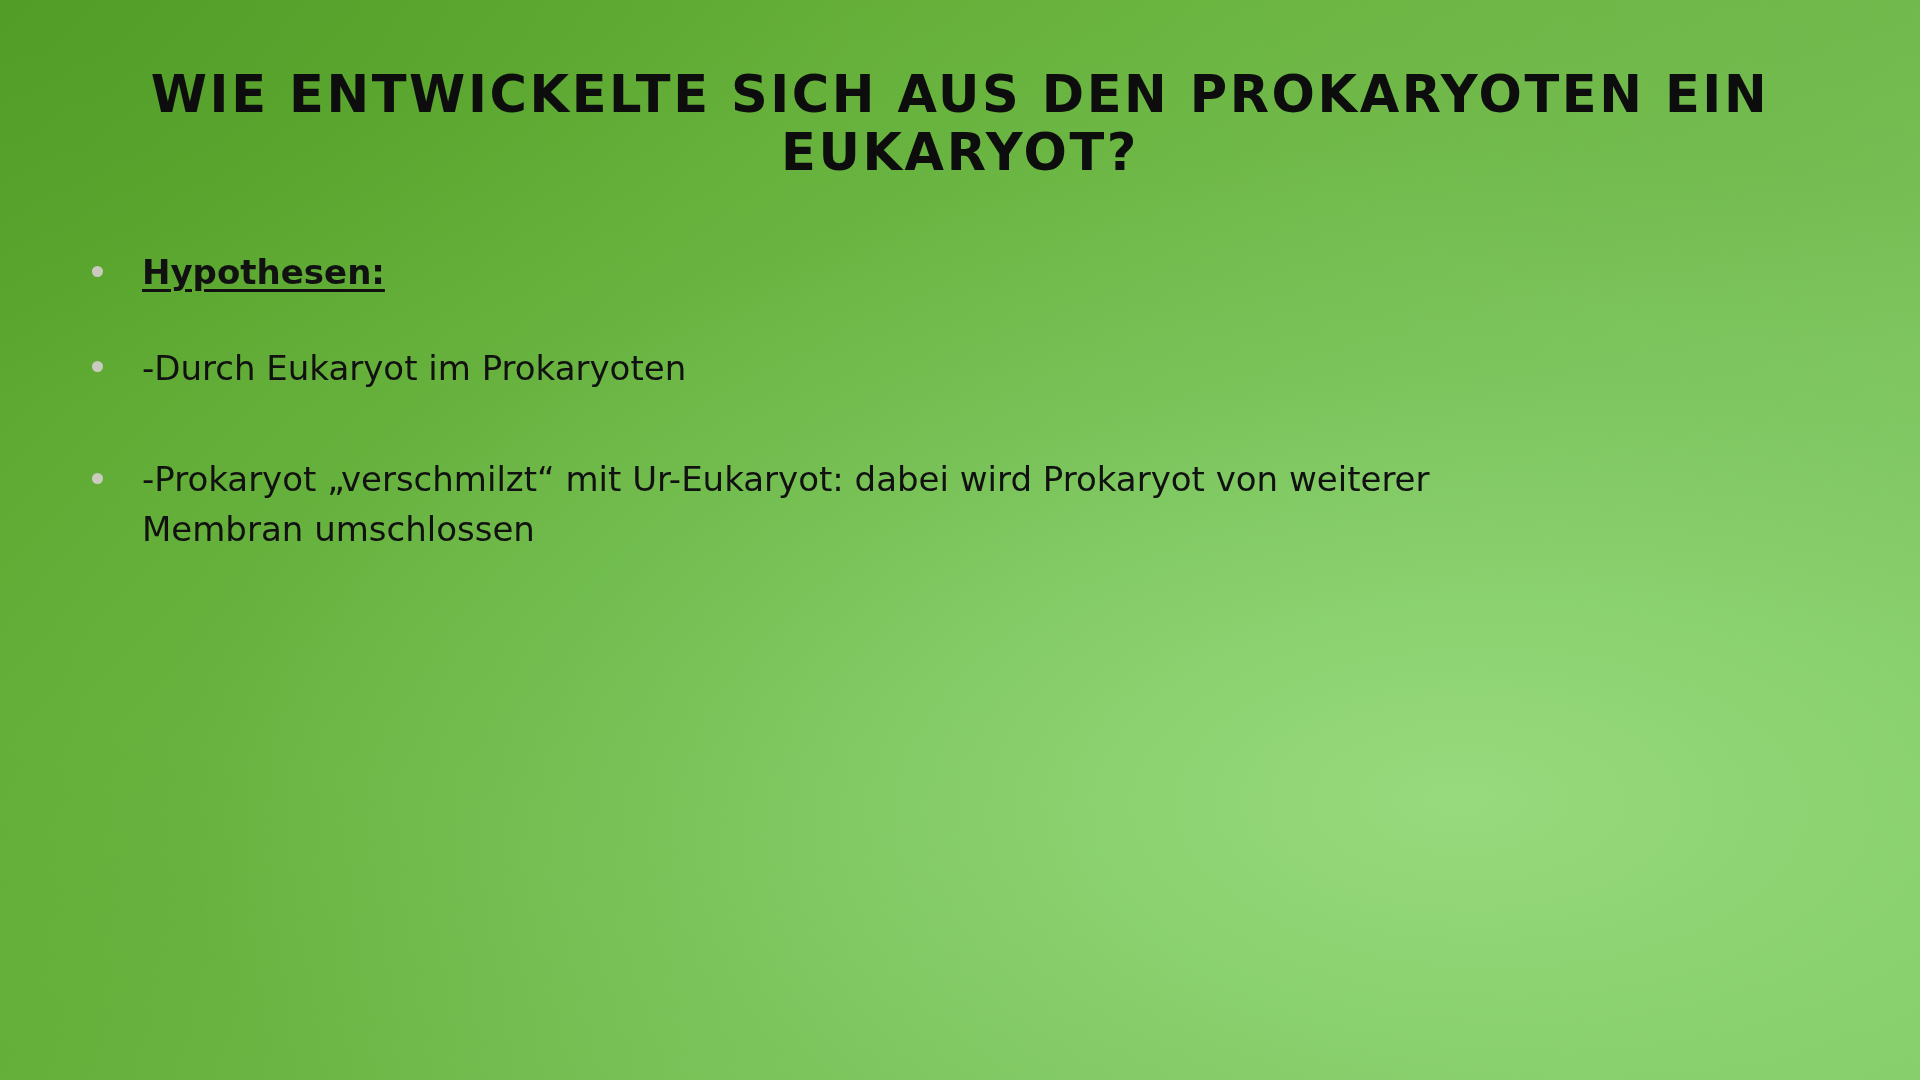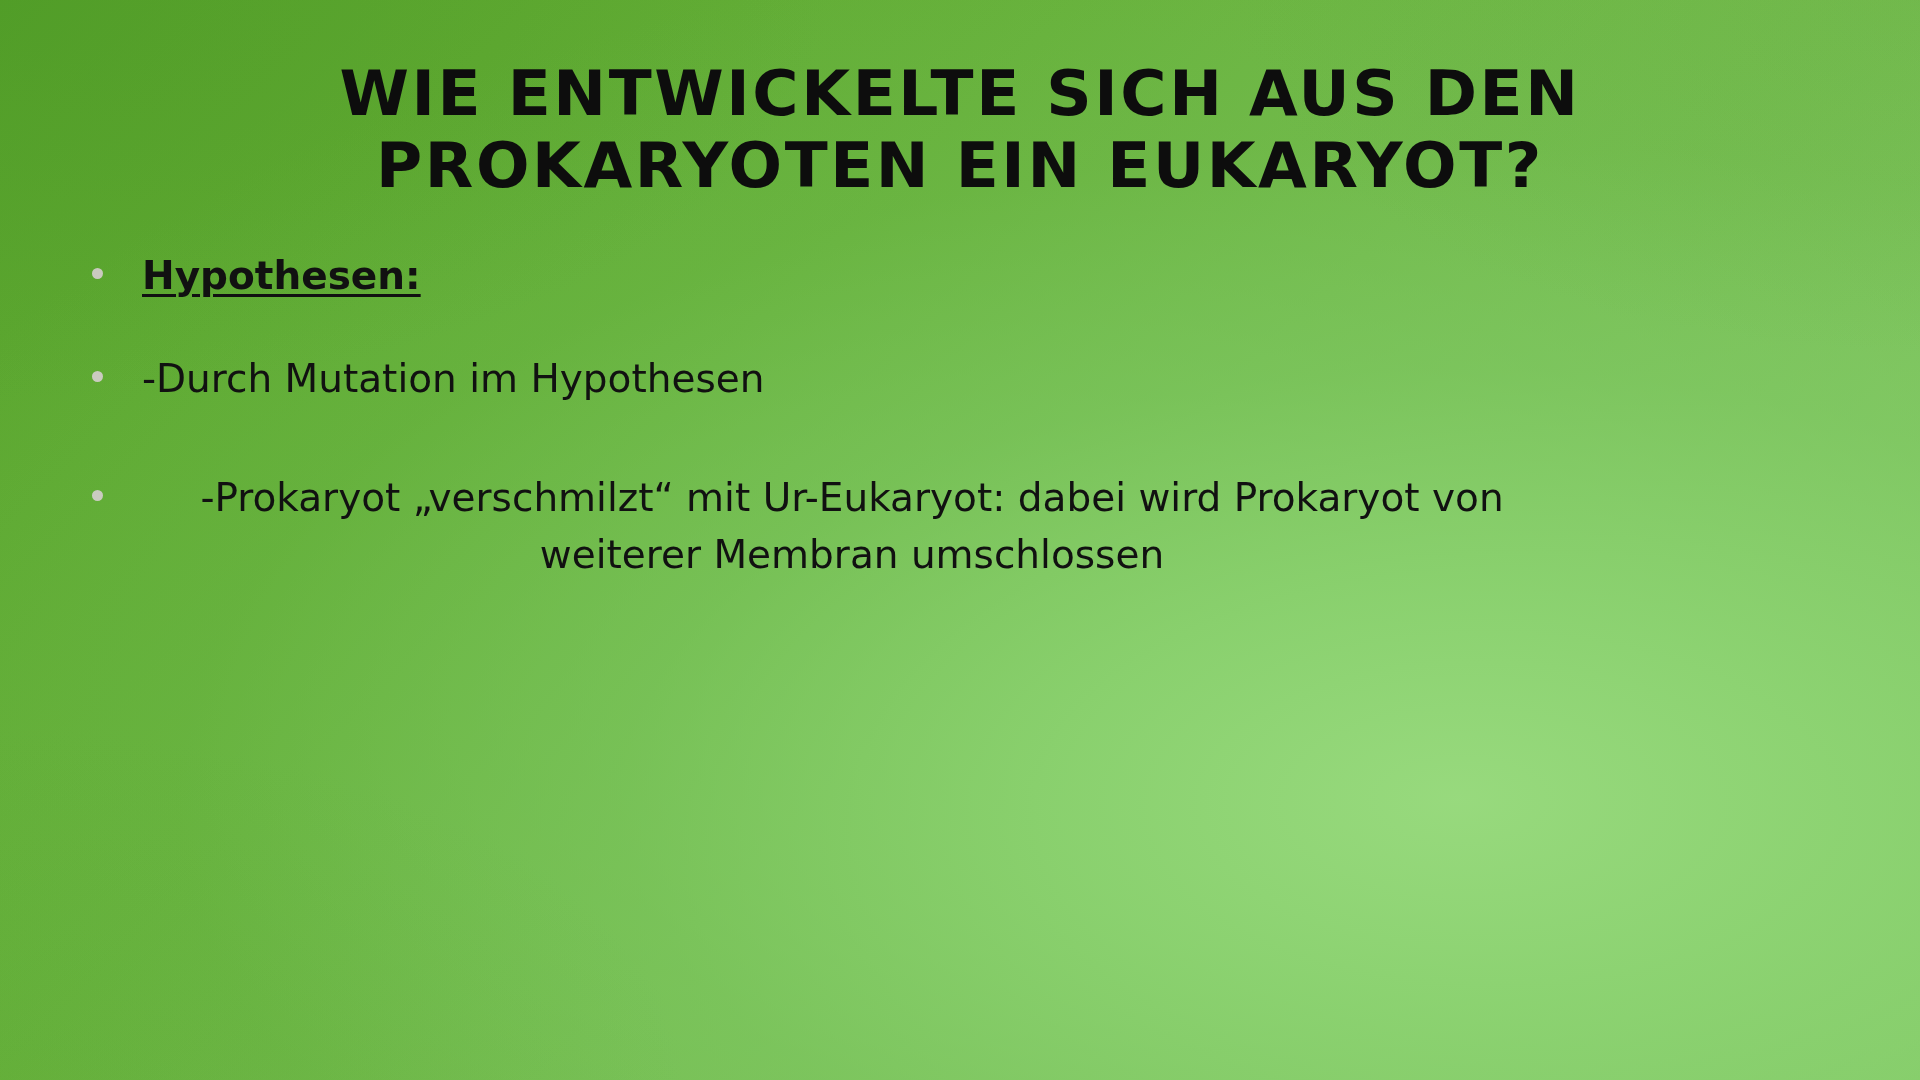--- a/index.html
+++ b/index.html
@@ -60,24 +60,24 @@
   
   .title-block {
     position: absolute;
     left: 120px;
     top: 58px;
     width: 1680px;
     text-align: center;
   }
 
   .slide-title {
-    margin: 0;
+    margin: 8px;
     color: #0d0d0d;
     font-family: "DejaVu Sans", "Liberation Sans", sans-serif;
-    font-size: 63px;
+    font-size: 51px;
     font-weight: 700;
     line-height: 1.14;
     letter-spacing: 2.6px;
     text-transform: uppercase;
     white-space: pre-line;
   }
 
   
   .bullet-list {
     position: absolute;
@@ -87,21 +87,21 @@
     list-style: none;
     margin: 0;
     padding: 0;
   }
 
   .bullet-item {
     position: relative;
     padding-left: 56px;
     color: #111111;
     font-family: "DejaVu Sans", "Liberation Sans", sans-serif;
-    font-size: 39px;
+    font-size: 34px;
     font-weight: 400;
     line-height: 1.46;
   }
 
   .bullet-item > .bullet-marker {
     position: absolute;
     left: 6px;
     top: 0.52em;
     width: 11px;
     height: 11px;
@@ -120,42 +120,42 @@
   .bullet-item.row-2 { margin-top: 62px; }
   .bullet-item.row-3 { margin-top: 64px; }
 
   .bullet-item.emphasis .bullet-text {
     font-weight: 700;
     text-decoration: underline;
     text-underline-offset: 5px;
     text-decoration-thickness: 3px;
   }
 
-  .bullet-item.wide { max-width: 1420px; text-align: center; }
+  .bullet-item.wide { max-width: 1420px; }
 </style>
 </head>
 <body>
 
 <div class="slide">
   <div class="content">
 
     <div class="title-block">
       <h1 class="slide-title">Wie entwickelte sich aus den Prokaryoten ein Eukaryot?</h1>
     </div>
 
     <ul class="bullet-list">
 
       <li class="bullet-item row-0 emphasis">
         <span class="bullet-marker"></span>
         <span class="bullet-text">Hypothesen:</span>
       </li>
 
       <li class="bullet-item row-1">
         <span class="bullet-marker"></span>
-        <span class="bullet-text">-Durch Mutation im Hypothesen</span>
+        <span class="bullet-text">-Durch Eukaryot im Prokaryoten</span>
       </li>
 
       <li class="bullet-item row-2 wide">
         <span class="bullet-marker"></span>
         <span class="bullet-text">-Prokaryot „verschmilzt“ mit Ur-Eukaryot: dabei wird Prokaryot von weiterer Membran umschlossen</span>
       </li>
 
 
     </ul>
 

